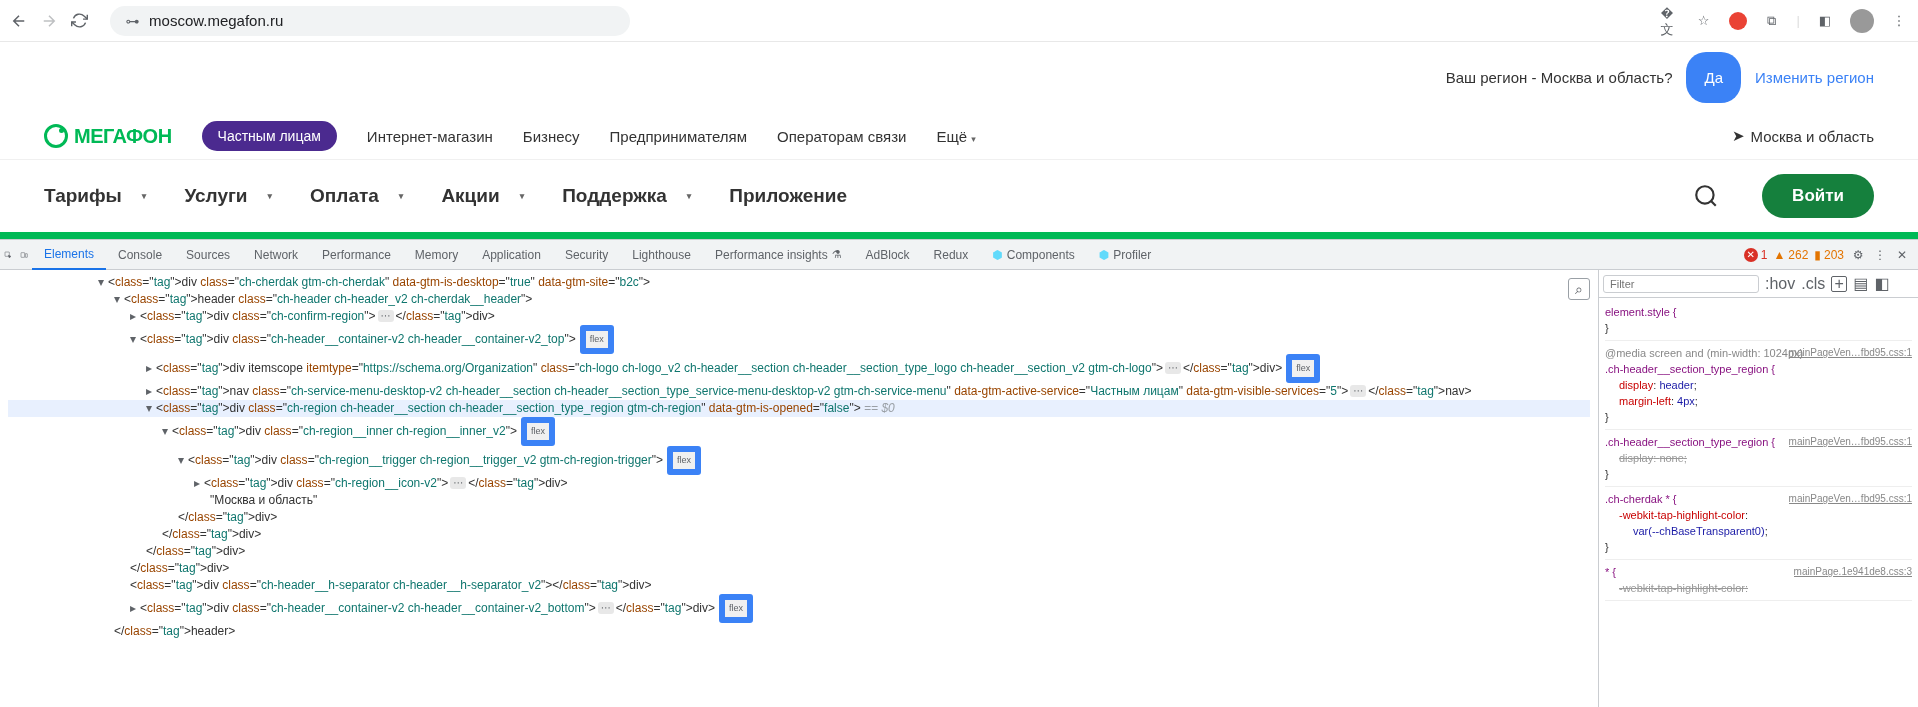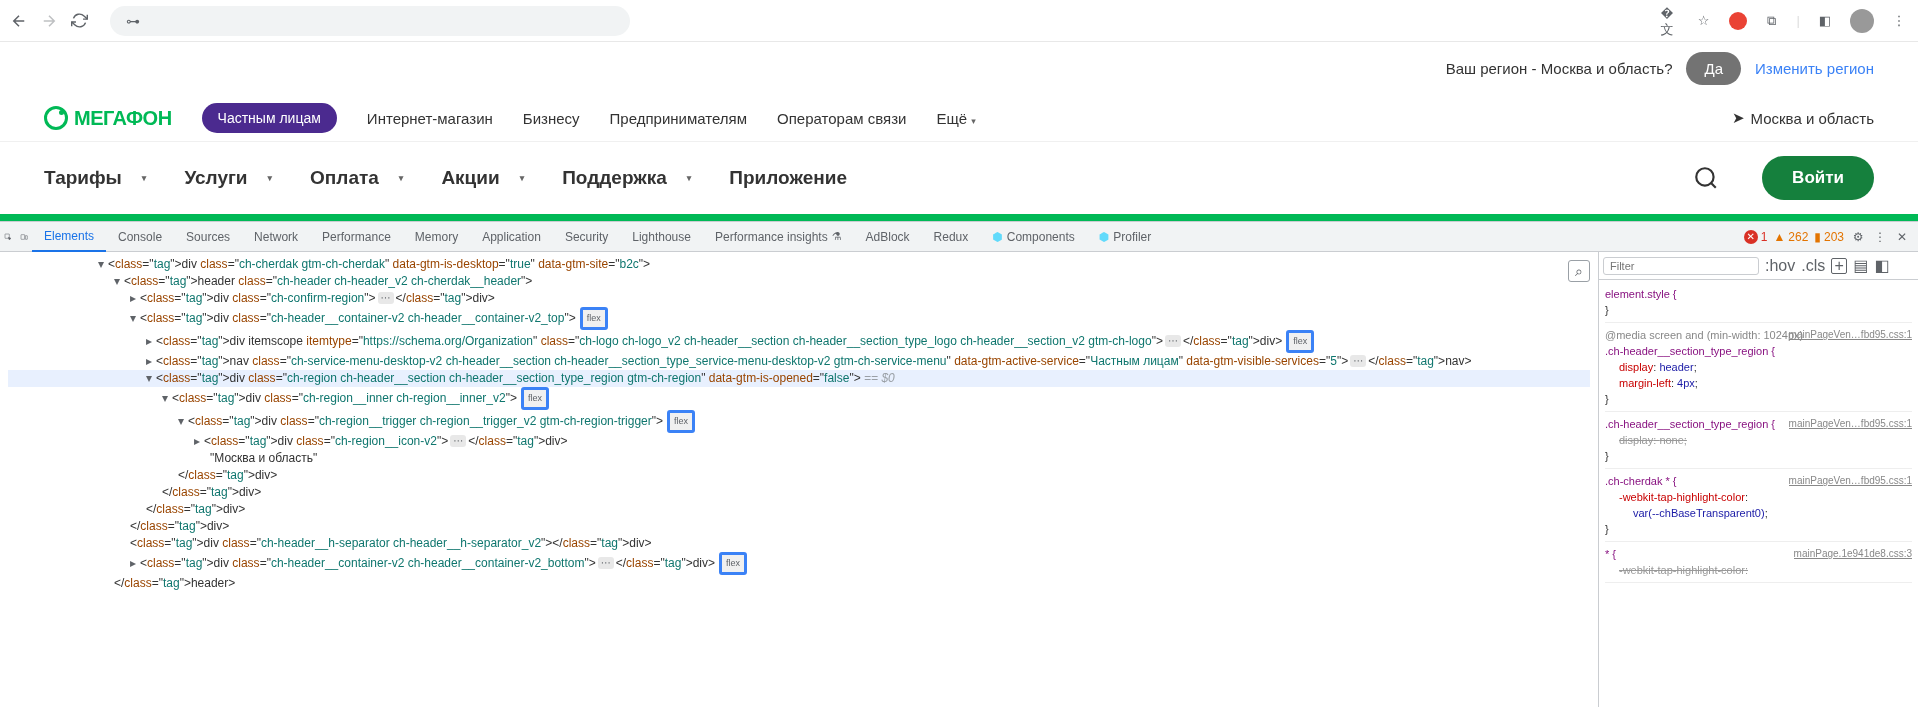--- a/index.html
+++ b/index.html
@@ -6,21 +6,21 @@
 body{width:1918px;height:707px;overflow:hidden;background:#fff;font-size:13px;color:#333}
 .browser-bar{height:42px;display:flex;align-items:center;padding:0 10px;gap:12px;background:#fff;border-bottom:1px solid #e8e8e8}
 .bb-icon{width:18px;height:18px;display:flex;align-items:center;justify-content:center;color:#5f6368;cursor:pointer}
 .url-box{flex:0 0 auto;display:flex;align-items:center;gap:8px;background:#f1f3f4;border-radius:18px;padding:6px 14px;width:520px;margin-left:10px}
 .url-box input{border:0;background:transparent;outline:0;font-size:15px;width:100%;color:#202124}
 .bb-spacer{flex:1}
 .bb-right{display:flex;align-items:center;gap:16px}
 .red-circle{width:18px;height:18px;border-radius:50%;background:#ea4335}
 .avatar{width:24px;height:24px;border-radius:50%;background:#999}
 .confirm-region{display:flex;justify-content:flex-end;align-items:center;gap:14px;padding:10px 44px;font-size:15px}
-.btn-yes{background:#737373;color:#fff;border:0;border-radius:20px;padding:8px 18px;font-size:15px;cursor:pointer}
+.btn-yes{background:#3b82f6;color:#fff;border:0;border-radius:20px;padding:17px 18px;font-size:15px;cursor:pointer}
 .link-change{color:#3b82f6;cursor:pointer}
 .site-header{display:flex;align-items:center;padding:8px 44px;gap:30px;border-bottom:1px solid #f0f0f0;font-size:15px}
 .logo{display:flex;align-items:center;gap:6px;color:#00b956;font-weight:700;font-size:20px;letter-spacing:-0.5px}
 .logo-ball{width:24px;height:24px;border-radius:50%;border:3px solid #00b956;position:relative}
 .logo-ball:after{content:"";position:absolute;width:5px;height:5px;border-radius:50%;background:#00b956;top:1px;right:1px}
 .pill-active{background:#4b2a8f;color:#fff;border-radius:18px;padding:7px 16px;font-size:14px}
 .site-nav a{color:#333;cursor:pointer}
 .region-disp{margin-left:auto;display:flex;align-items:center;gap:6px;font-size:15px}
 .main-nav{display:flex;align-items:center;padding:14px 44px;gap:38px;font-size:19px;font-weight:600}
 .main-nav-item{display:flex;align-items:center;gap:20px;cursor:pointer}
@@ -39,21 +39,21 @@
 .dom-panel{flex:1;overflow:auto;padding:4px 8px;font-size:12px;line-height:17px;white-space:nowrap;position:relative}
 .a11y-btn{position:absolute;right:8px;top:8px;border:1px solid #9aa0a6;border-radius:3px;width:22px;height:22px;display:flex;align-items:center;justify-content:center;font-size:14px;color:#5f6368;background:#fff}
 .dom-line{padding-left:0}
 .i1{padding-left:90px}.i2{padding-left:106px}.i3{padding-left:122px}.i4{padding-left:138px}.i5{padding-left:154px}.i6{padding-left:170px}.i7{padding-left:186px}.i8{padding-left:202px}
 .arrow{display:inline-block;width:10px;color:#5f6368;cursor:pointer}
 .attr-n{color:#994500}
 .attr-v{color:#0f766e}
 .txt{color:#303030}
 .sel-line{background:#e8f0fe}
 .eq0{color:#9aa0a6;font-style:italic}
-.flex-badge{display:inline-block;border:3px solid #3b82f6;border-radius:3px;padding:0 4px;font-size:9px;color:#5f6368;background:#f0f0f0;margin-left:4px;vertical-align:1px}
+.flex-badge{display:inline-block;border:6px solid #3b82f6;border-radius:3px;padding:0 4px;font-size:9px;color:#5f6368;background:#f0f0f0;margin-left:4px;vertical-align:1px}
 .dots-badge{display:inline-block;background:#e8e8e8;border-radius:3px;padding:0 3px;color:#5f6368;font-size:10px;line-height:12px;margin:0 2px;vertical-align:1px}
 .styles-panel{width:320px;border-left:1px solid #cacdd1;display:flex;flex-direction:column;font-size:12px}
 .sp-tabs{display:flex;border-bottom:1px solid #cacdd1;height:28px;align-items:center}
 .sp-tab{padding:0 10px;color:#5f6368;cursor:pointer;height:28px;display:flex;align-items:center}
 .sp-tab.active{color:#1a73e8;border-bottom:2px solid #1a73e8}
 .sp-toolbar{display:flex;align-items:center;border-bottom:1px solid #cacdd1;padding:4px;gap:6px}
 .sp-filter{flex:0 0 140px;border:1px solid #cacdd1;border-radius:3px;padding:2px 6px;font-size:11px;outline:0}
 .sp-tool{font-size:16px;color:#5f6368;cursor:pointer}
 .sp-add{border:1px solid #5f6368;width:16px;height:16px;display:flex;align-items:center;justify-content:center;border-radius:2px}
 .sp-body{flex:1;overflow:auto;padding:2px 6px;line-height:16px;font-size:11px}
@@ -82,20 +82,21 @@
       </svg>
     </div>
   <div class="bb-icon">
       <svg width="17" height="17" viewBox="0 0 24 24" fill="none" stroke="currentColor" stroke-width="2">
         <path d="M23 4v6h-6M1 20v-6h6"></path>
         <path d="M3.51 9a9 9 0 0114.85-3.36L23 10M1 14l4.64 4.36A9 9 0 0020.49 15"></path>
       </svg>
     </div>
   <div class="url-box">
     <span class="bb-icon" style="font-size:14px">⊶</span>
+    <input value="moscow.megafon.ru" style="">
   </div>
   <div class="bb-spacer"></div>
   <div class="bb-right">
     <span class="bb-icon">�文</span>
     <span class="bb-icon">☆</span>
     <span class="red-circle"></span>
     <span class="bb-icon">⧉</span>
     <span style="color:#ddd">|</span>
     <span class="bb-icon">◧</span>
     <span class="avatar"></span>

